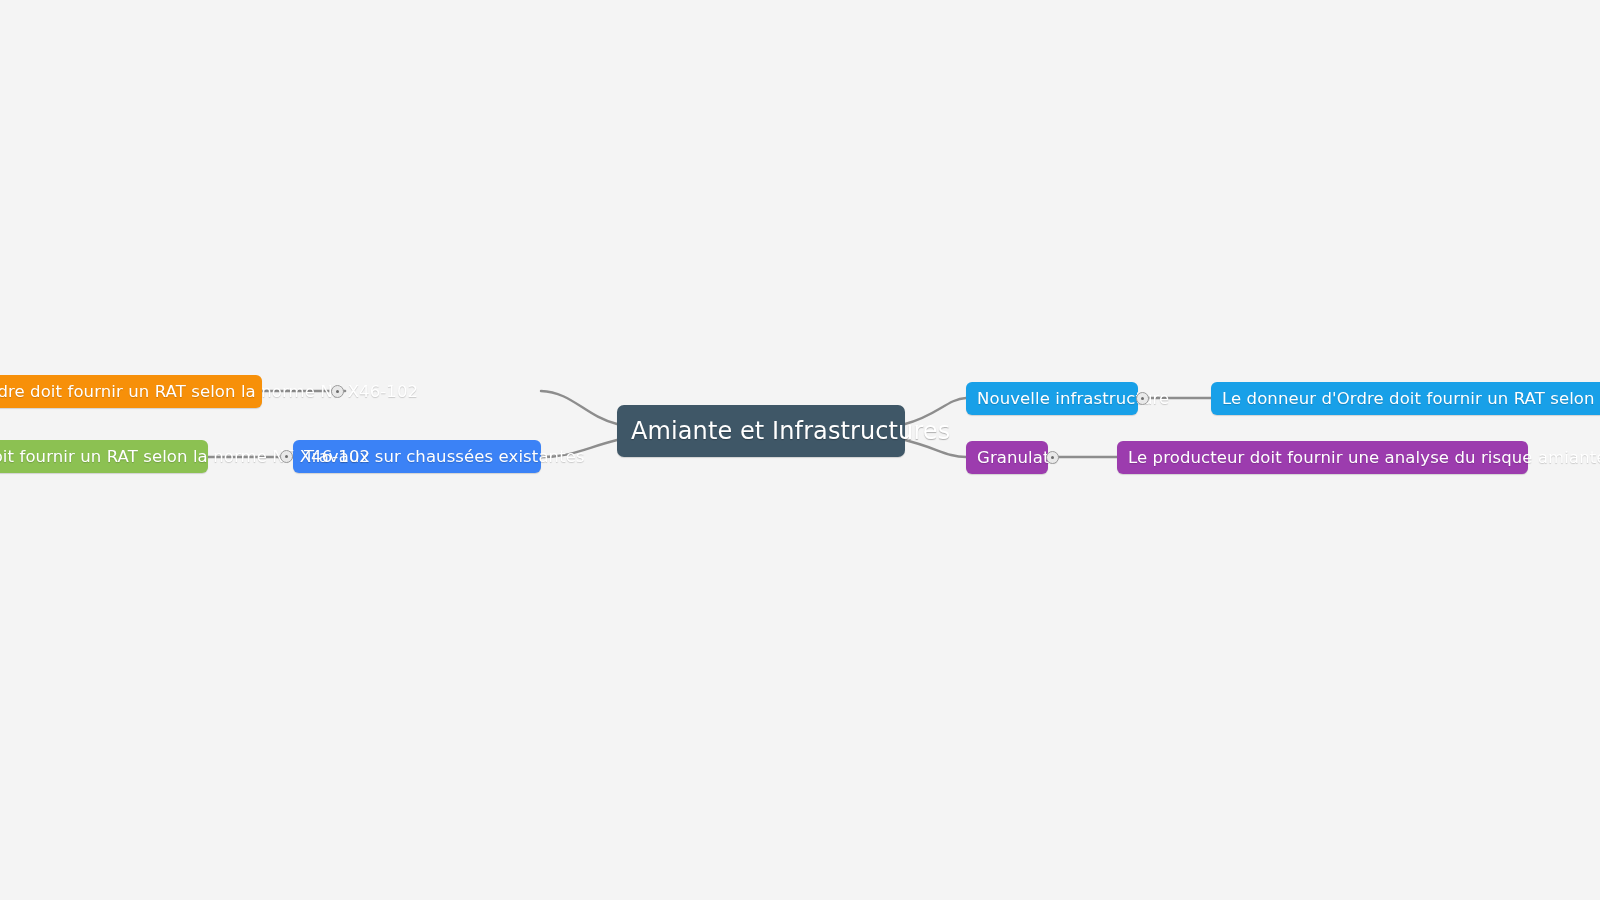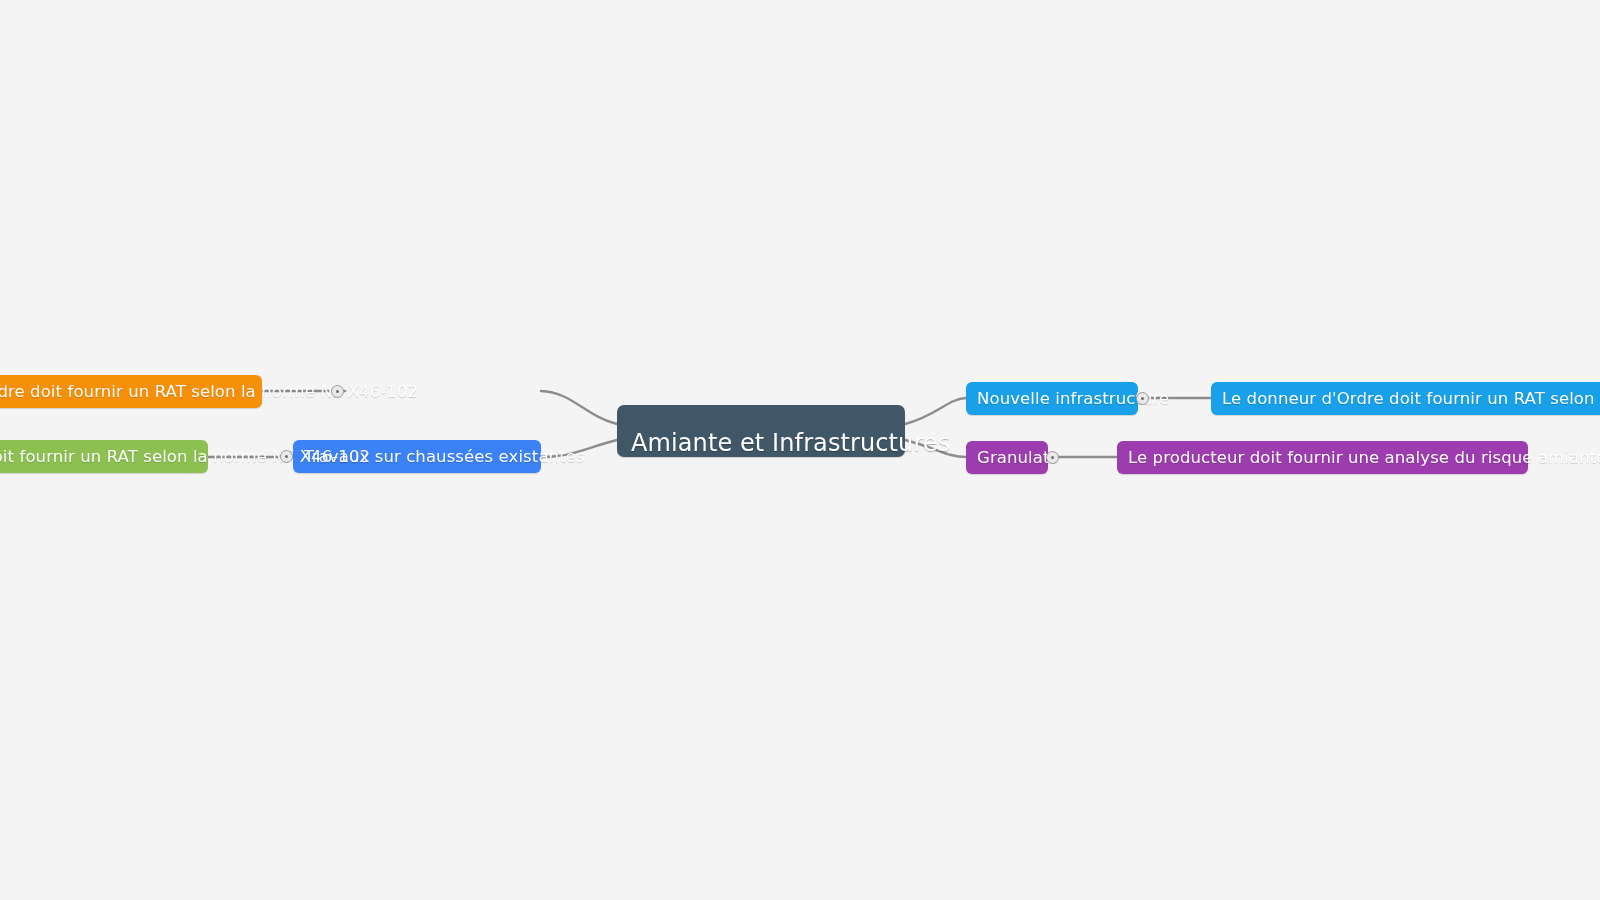--- a/index.html
+++ b/index.html
@@ -51,21 +51,20 @@
     left: 617px;
     top: 405px;
     width: 288px;
     height: 52px;
     background: #3f5767;
     border-radius: 7px;
     justify-content: center;
     font-size: 24px;
     padding: 0 14px;
     text-shadow: 0 1px 1px rgba(0,0,0,0.28);
-    align-items: flex-end;
   }
 
   
   .node-branch {
     height: 33px;
     font-size: 16.5px;
     padding: 0 11px;
     text-shadow: 0 1px 1px rgba(0,0,0,0.18);
   }
 

